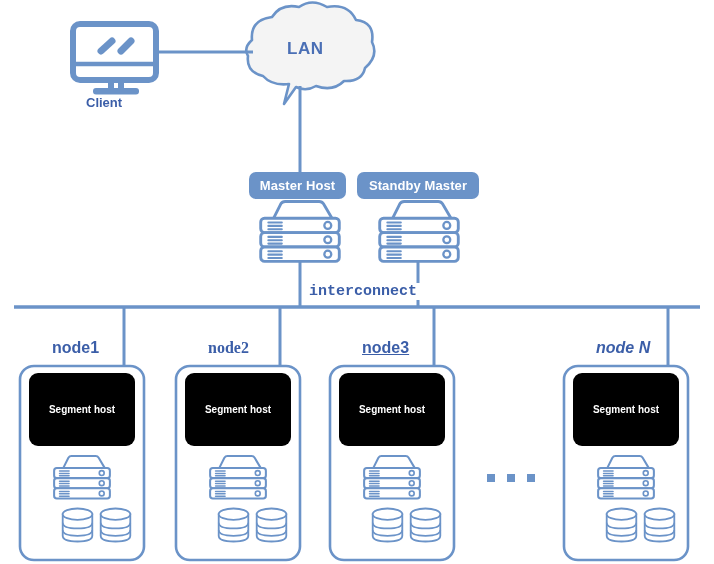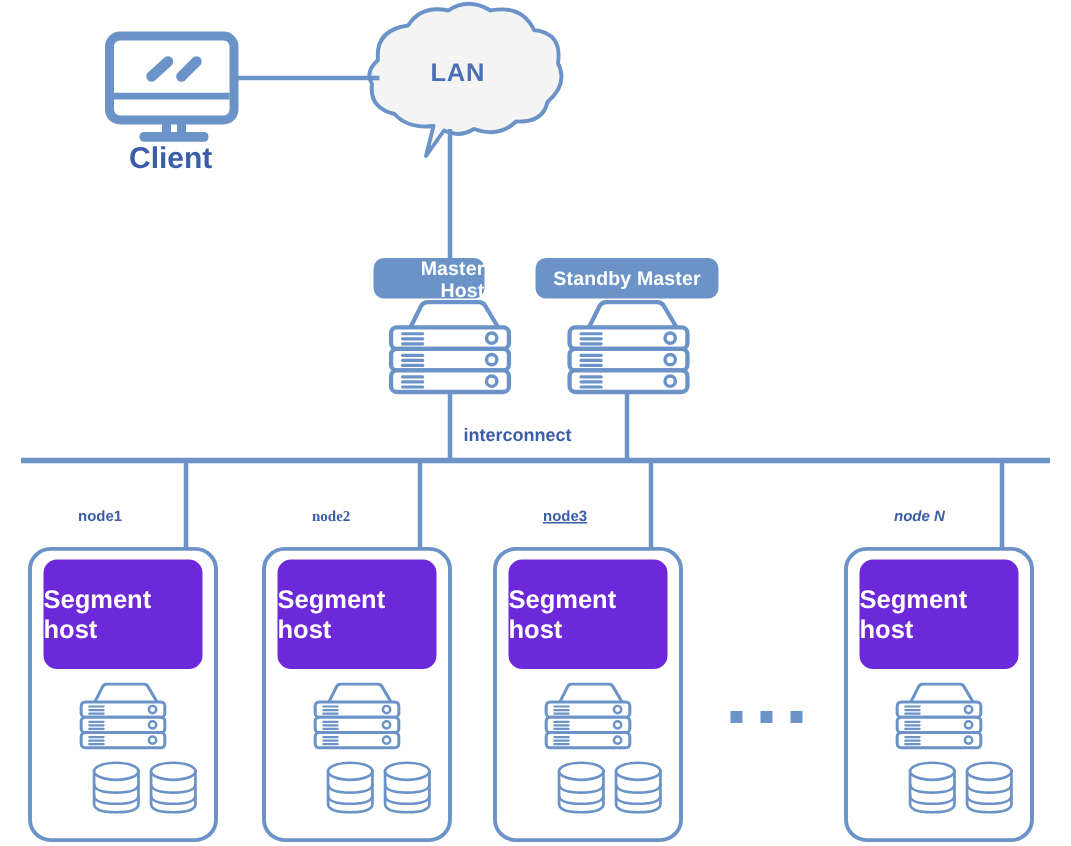--- a/index.html
+++ b/index.html
@@ -40,38 +40,38 @@
     font-weight: bold;
     font-size: 13px;
     display: flex;
     align-items: center;
     justify-content: center;
     letter-spacing: 0.1px;
     font-family: "Liberation Sans", sans-serif;
   }
   .seghost {
     position: absolute;
-    background: #6d28d9;
+    background: #000000;
     border-radius: 9px;
     color: #ffffff;
     font-weight: bold;
-    font-size: 17px;
+    font-size: 10px;
     display: flex;
     align-items: center;
     justify-content: center;
     font-family: "Liberation Sans", sans-serif;
   }
-  .client-lbl { font-size: 20px; }
+  .client-lbl { font-size: 13px; }
   .lan-lbl {
     font-size: 17px;
     color: #4a6fb5;
     letter-spacing: 0.5px;
   }
-  .node-lbl { font-size: 10px; text-align: right; }
-  .ic-lbl { font-size: 12px; }
+  .node-lbl { font-size: 16px; text-align: right; }
+  .ic-lbl { font-size: 15px; font-family: Liberation Mono, monospace; }
   .dots { position: absolute; display: flex; gap: 12px; }
   .dots i {
     display: block;
     width: 8px;
     height: 8px;
     background: #6b93c8;
   }
 </style>
 </head>
 <body>
@@ -186,21 +186,21 @@
 
     <use href="#rack" x="592" y="455" width="68" height="49"></use>
     <use href="#cyl" x="605" y="506" width="33" height="38"></use>
     <use href="#cyl" x="643" y="506" width="33" height="38"></use>
   </svg>
 
   <div class="lbl lan-lbl" style="left:287px; top:39px;">LAN</div>
 
   <div class="lbl client-lbl" style="left:86px; top:95px;">Client</div>
 
-  <div class="pill" style="left:249px; top:172px; width:74px; height:27px;text-align:right;">Master Host</div>
+  <div class="pill" style="left:249px; top:172px; width:97px; height:27px;">Master Host</div>
   <div class="pill" style="left:357px; top:172px; width:122px; height:27px;">Standby Master</div>
 
   <div class="lbl ic-lbl" style="left:305px; top:283px; background:#ffffff; padding:0 4px;">interconnect</div>
 
   <div class="lbl node-lbl" style="left:52px; top:339px;">node1</div>
   <div class="lbl node-lbl" style="left:208px; top:339px;font-family:Liberation Serif, serif;">node2</div>
   <div class="lbl node-lbl" style="left:362px; top:339px;text-decoration:underline;">node3</div>
   <div class="lbl node-lbl" style="left:596px; top:339px;font-style:italic;">node N</div>
 
   <div class="seghost" style="left:29px; top:373px; width:106px; height:73px;">Segment host</div>

